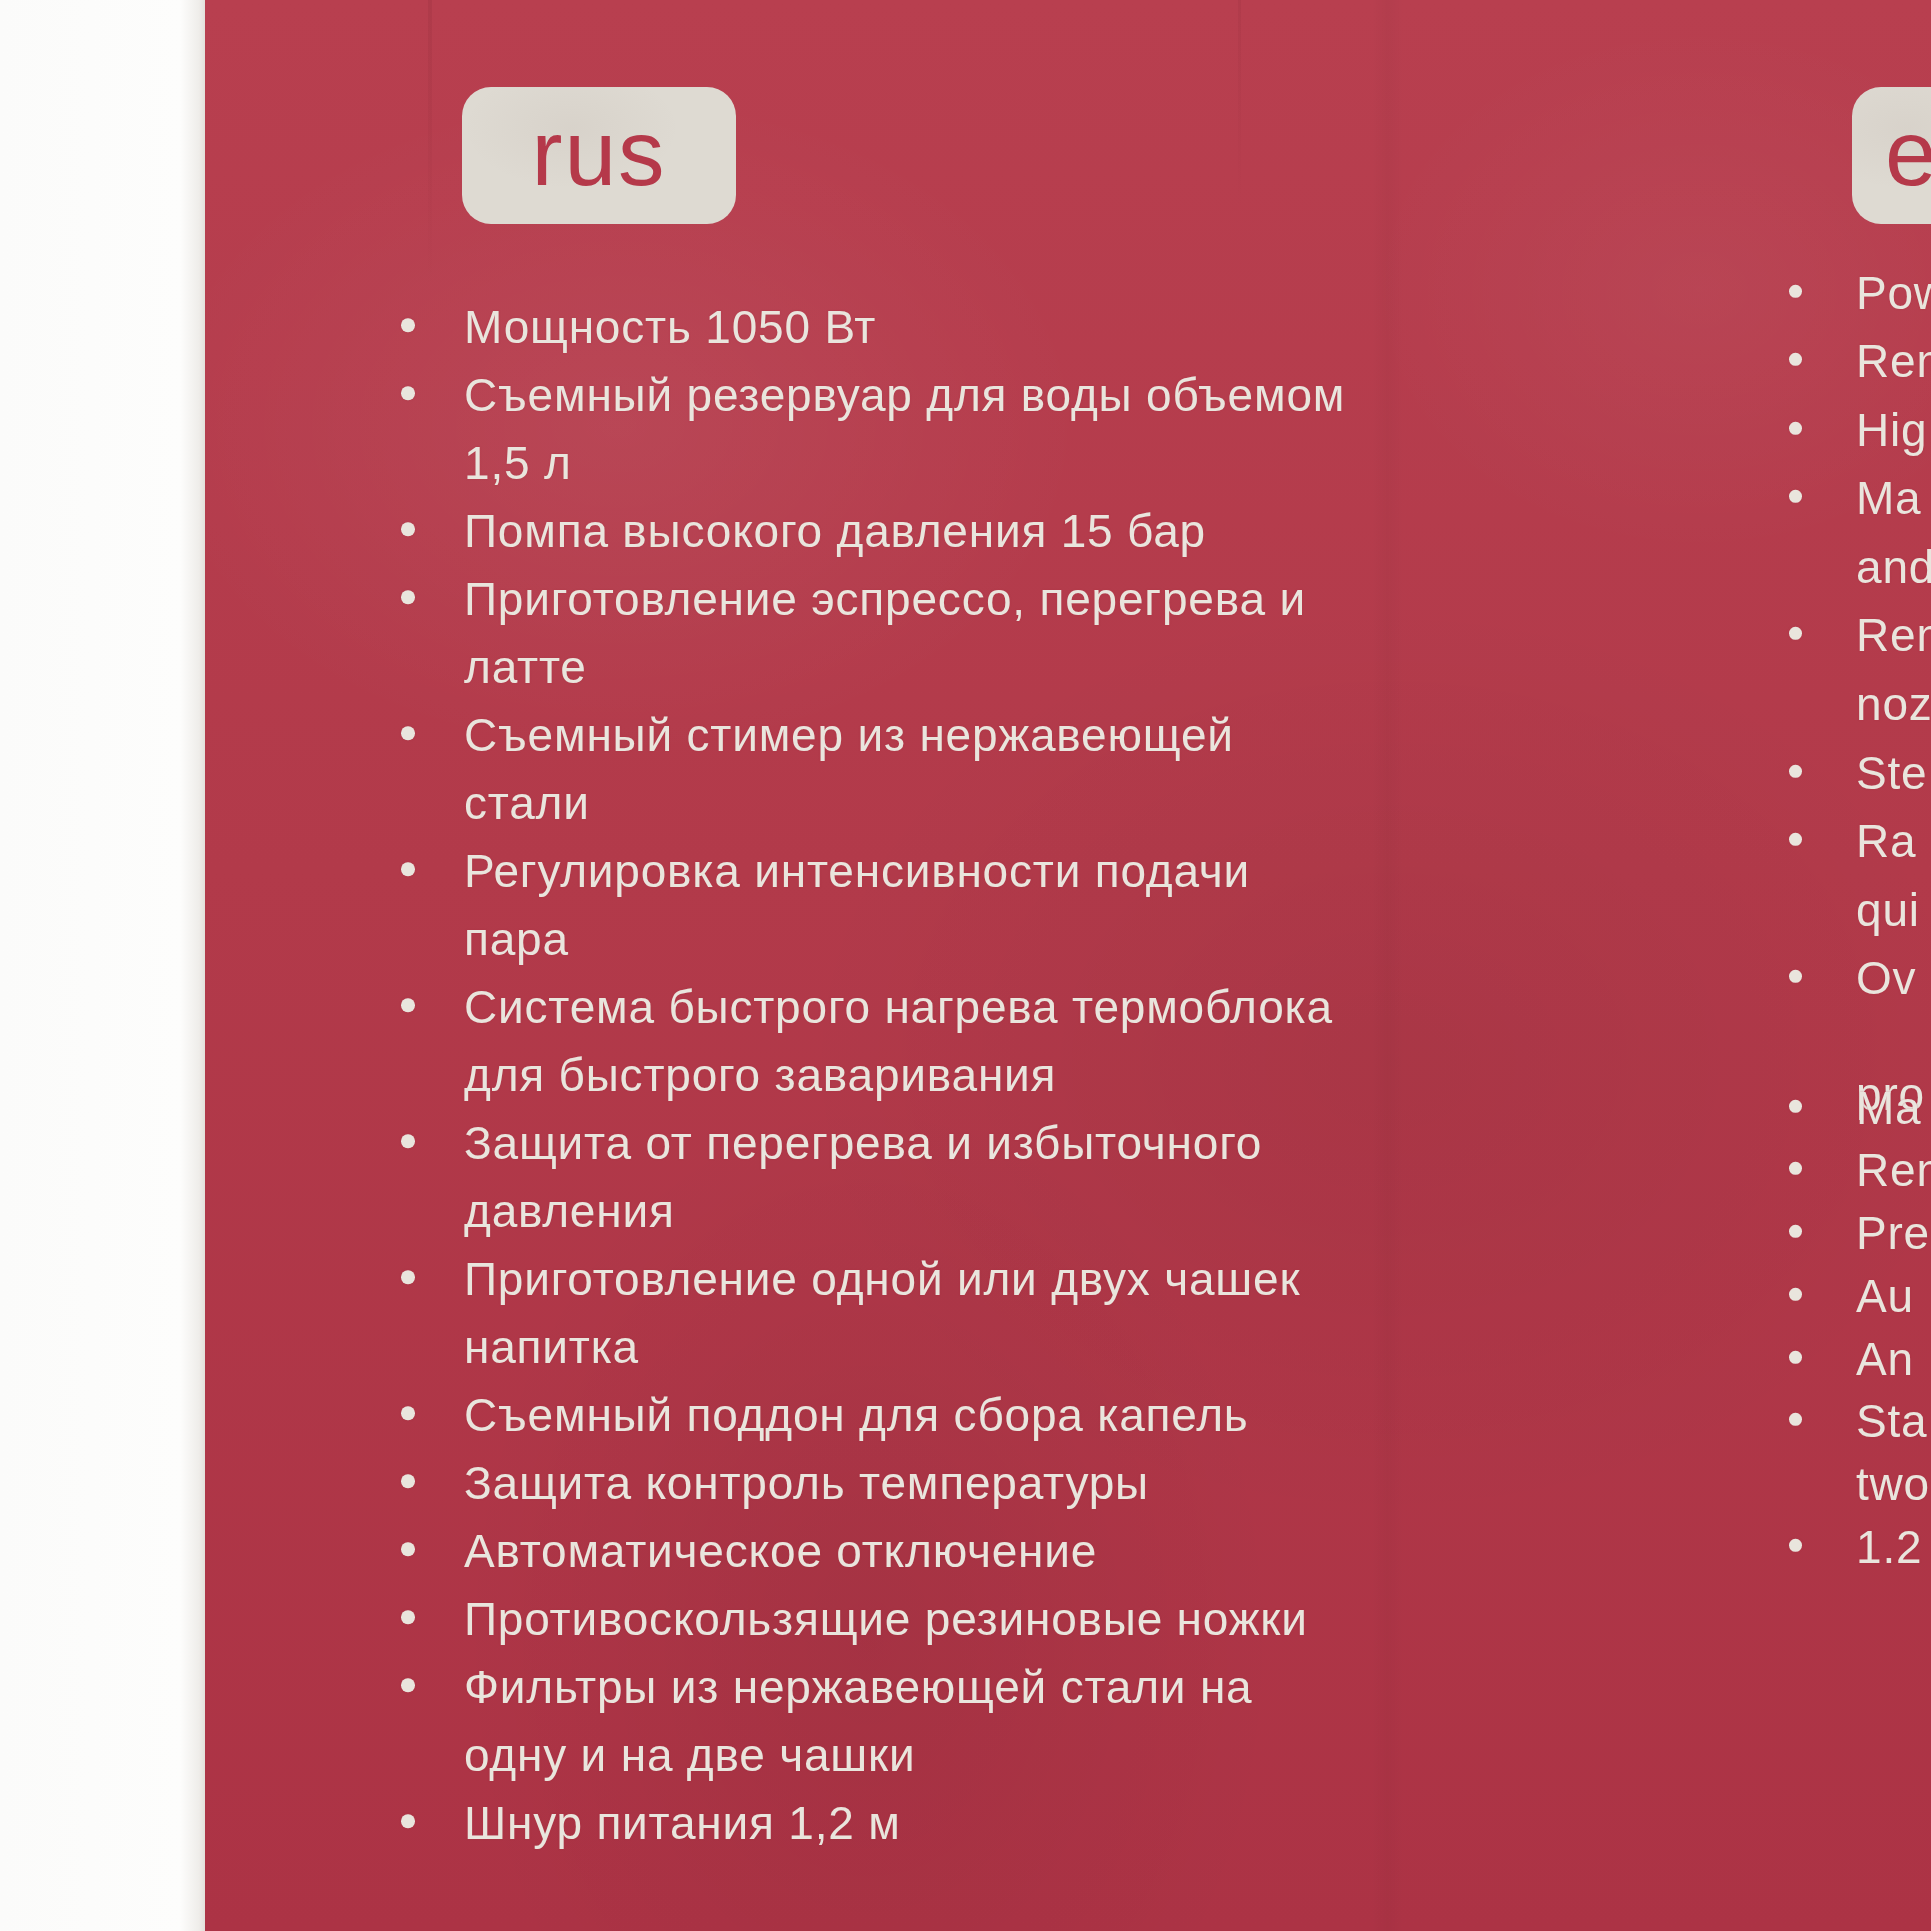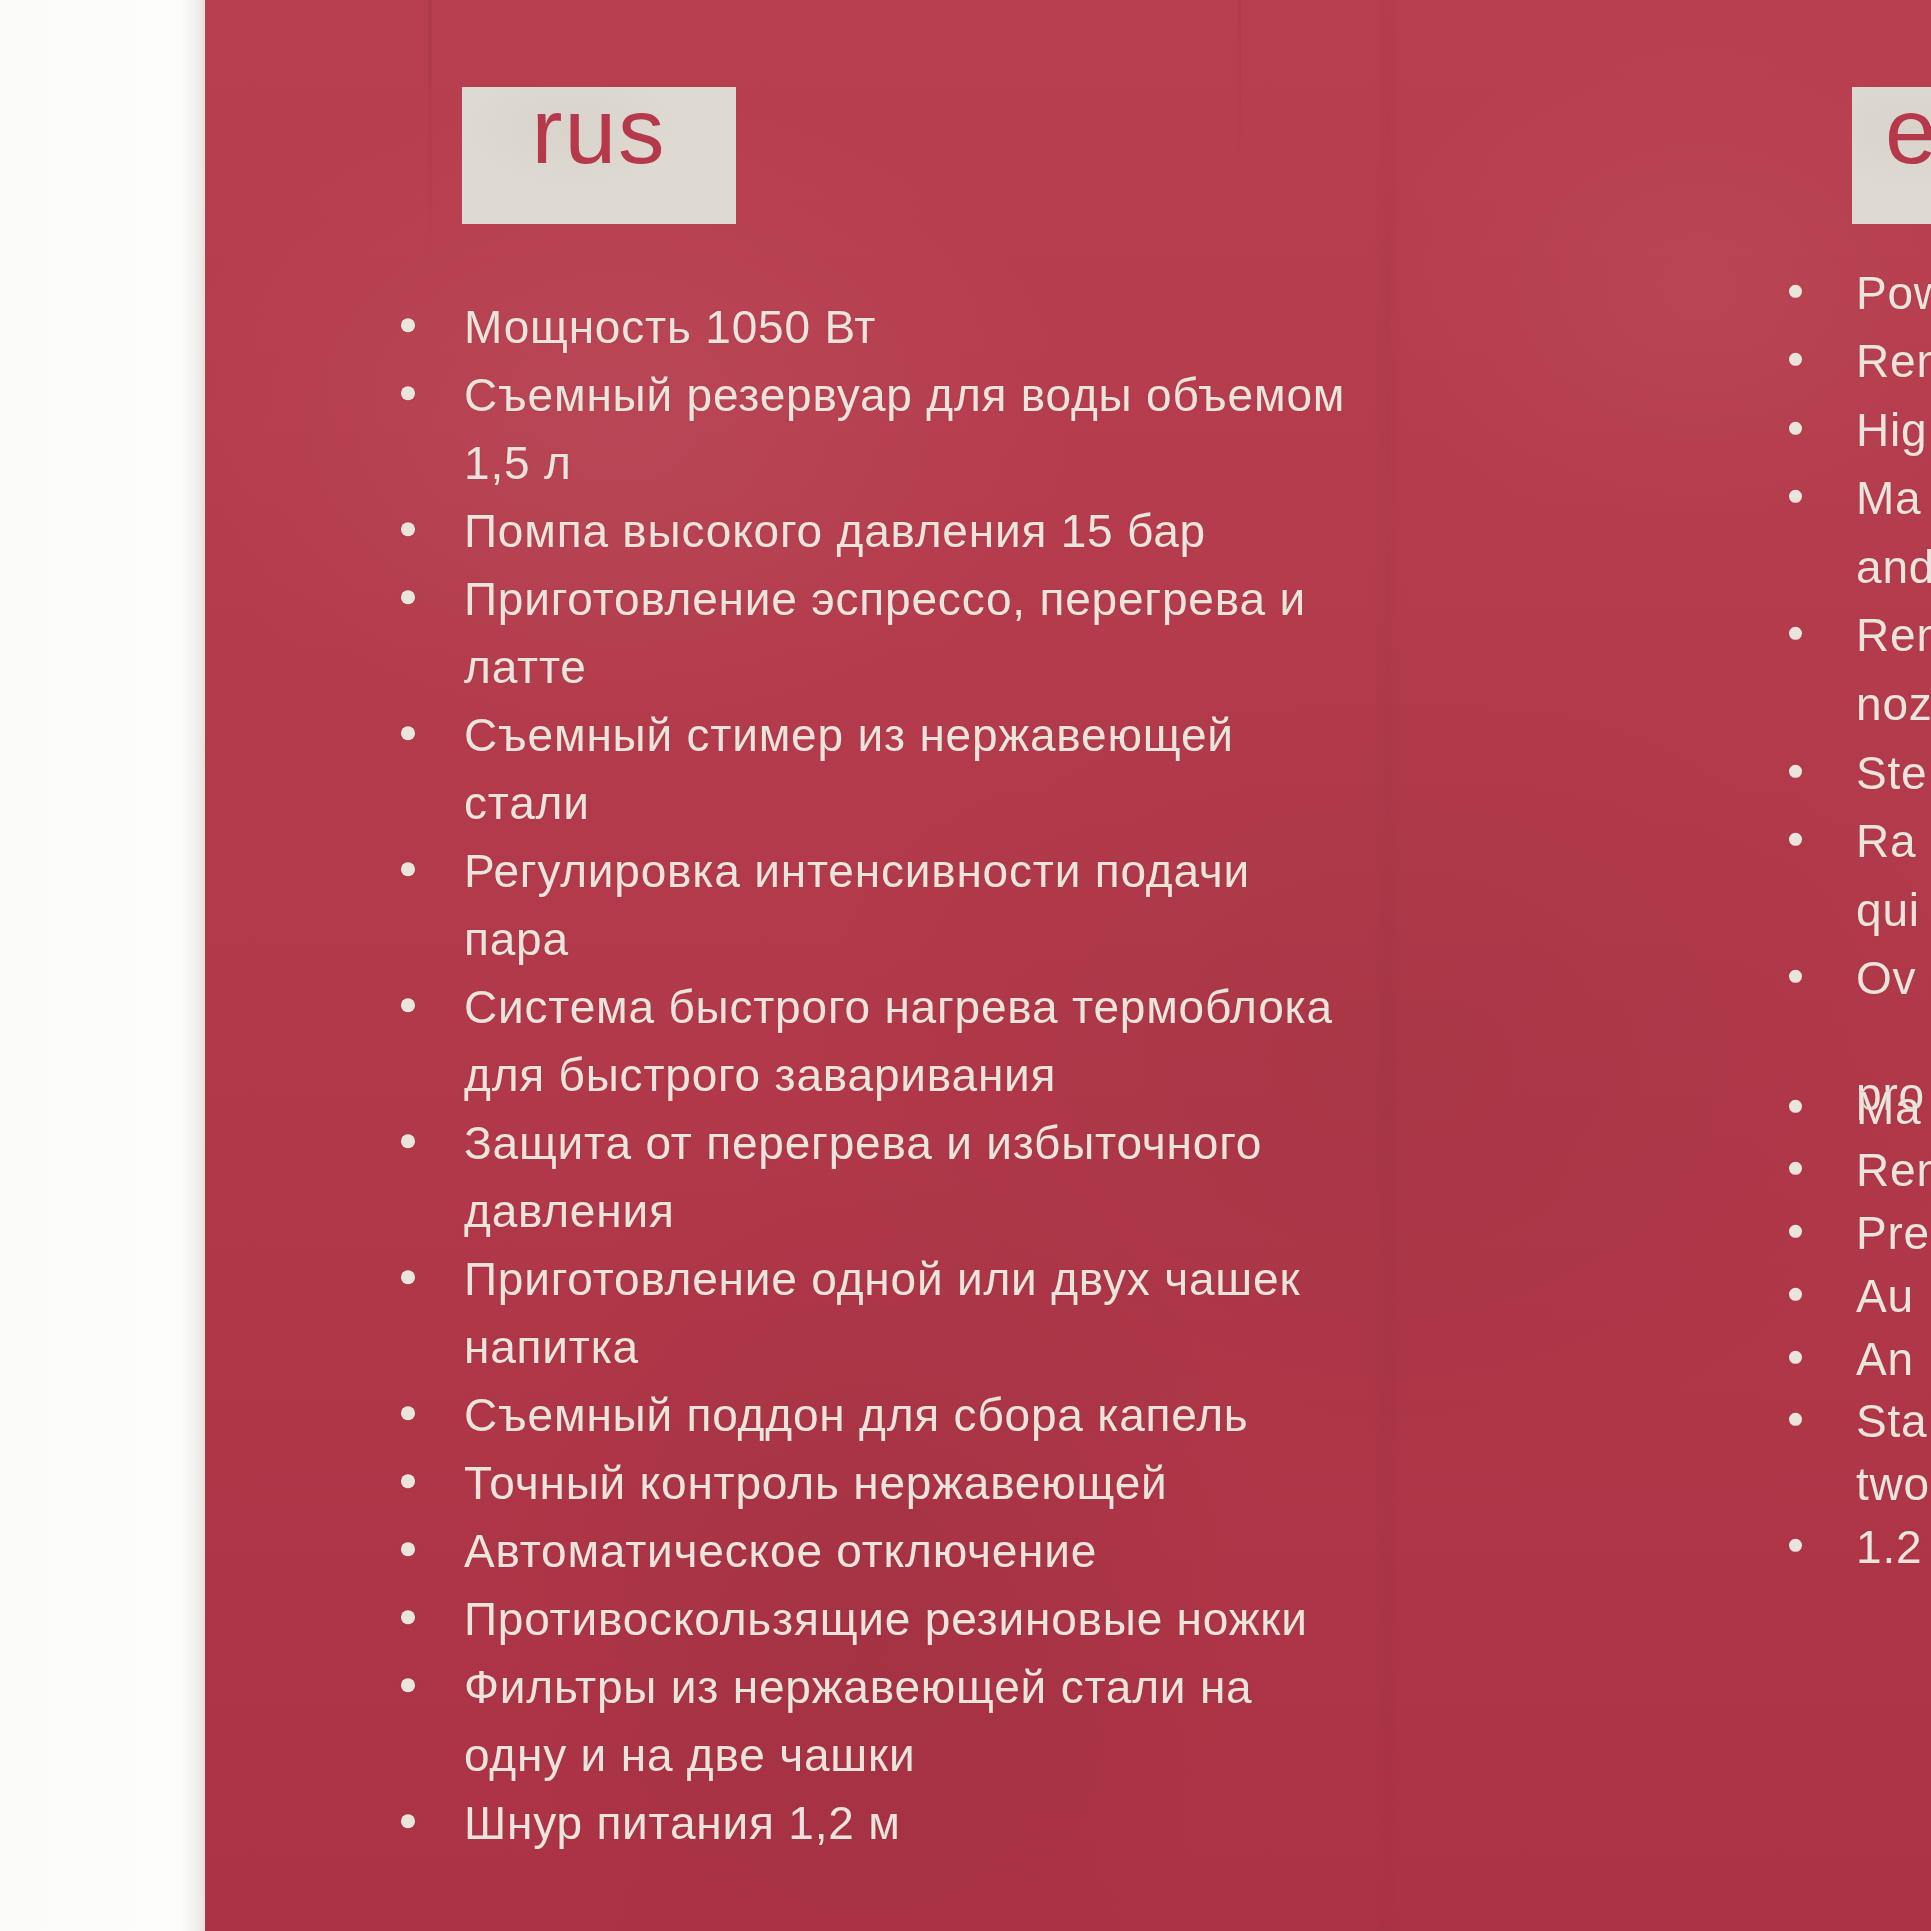--- a/index.html
+++ b/index.html
@@ -33,23 +33,23 @@
     position:absolute;left:0;top:0;width:205px;height:1931px;
     background:linear-gradient(90deg,#fbfbfa 0%, #fdfdfc 88%, #efedea 97%, #e3dfda 100%);
   }
 
   
   .lang-box{
     position:absolute;top:87px;height:137px;
     background:
       radial-gradient(154px 87px at 40% 30%, rgba(120,90,80,0.06), transparent 70%),
       #dedad2;
-    display:flex;align-items:flex-start;
+    display:flex;align-items:center;
     color:var(--label-red,#b5394a);
-    font-size:93px;line-height:1;letter-spacing:1.9px;
+    font-size:93px;line-height:1;letter-spacing:1.9px;border-radius:29px;
   }
   .lang-box.rus{left:462px;width:274px;justify-content:center;}
   .lang-box.eng{left:1852px;width:137px;justify-content:flex-start;padding-left:33px;box-sizing:border-box;}
   .lang-box span{transform:translateY(-1.9px);}
 
   
   .ru-col{position:absolute;left:464px;top:266px;width:1159px;margin-top:27px;}
   .ru-col .line{position:relative;height:68px;display:flex;align-items:center;white-space:nowrap;}
   .en-col{position:absolute;left:1856px;top:0;width:386px;height:1931px;}
   .en-col .line{position:absolute;left:0;height:64px;display:flex;align-items:center;white-space:nowrap;}
@@ -146,21 +146,21 @@
       </div>
       <div class="line">
         <span class="txt">напитка</span>
       </div>
       <div class="line">
         <span class="dot"></span>
         <span class="txt">Съемный поддон для сбора капель</span>
       </div>
       <div class="line">
         <span class="dot"></span>
-        <span class="txt">Точный контроль нержавеющей</span>
+        <span class="txt">Защита контроль температуры</span>
       </div>
       <div class="line">
         <span class="dot"></span>
         <span class="txt">Автоматическое отключение</span>
       </div>
       <div class="line">
         <span class="dot"></span>
         <span class="txt">Противоскользящие резиновые ножки</span>
       </div>
       <div class="line">

